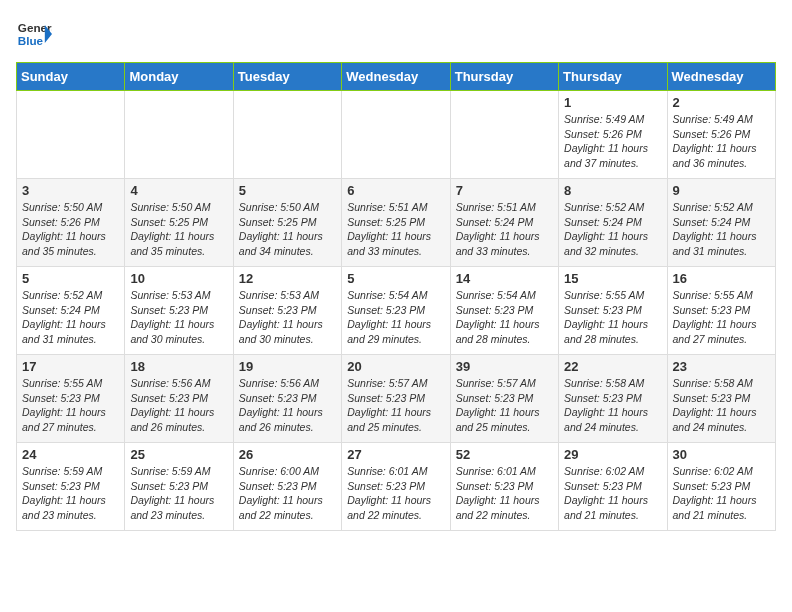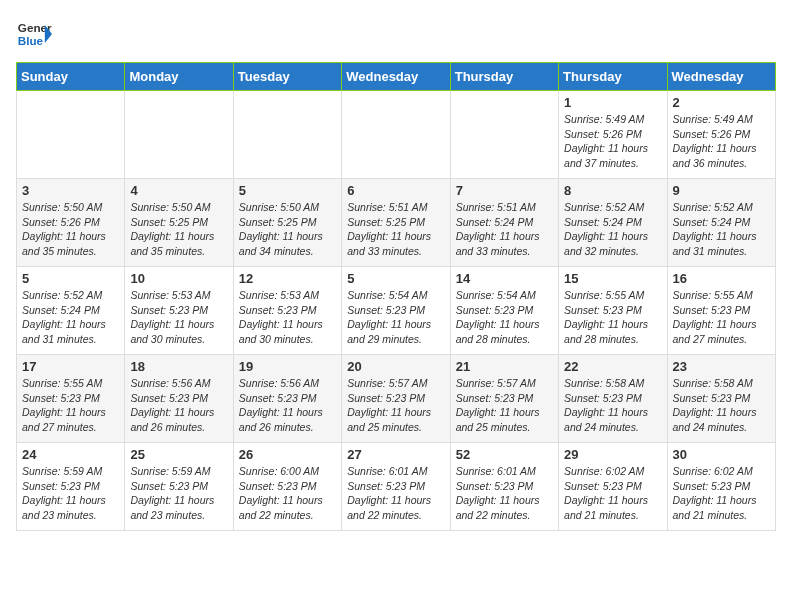--- a/index.html
+++ b/index.html
@@ -255,21 +255,21 @@
 and 26 minutes.</div>
         </td>
         <td>
           <span class="day-num">20</span>
           <div class="day-info" style="white-space: pre-line;">Sunrise: 5:57 AM
 Sunset: 5:23 PM
 Daylight: 11 hours
 and 25 minutes.</div>
         </td>
         <td>
-          <span class="day-num">21</span>
+          <span class="day-num">39</span>
           <div class="day-info" style="white-space: pre-line;">Sunrise: 5:57 AM
 Sunset: 5:23 PM
 Daylight: 11 hours
 and 25 minutes.</div>
         </td>
         <td>
           <span class="day-num">22</span>
           <div class="day-info" style="white-space: pre-line;">Sunrise: 5:58 AM
 Sunset: 5:23 PM
 Daylight: 11 hours

